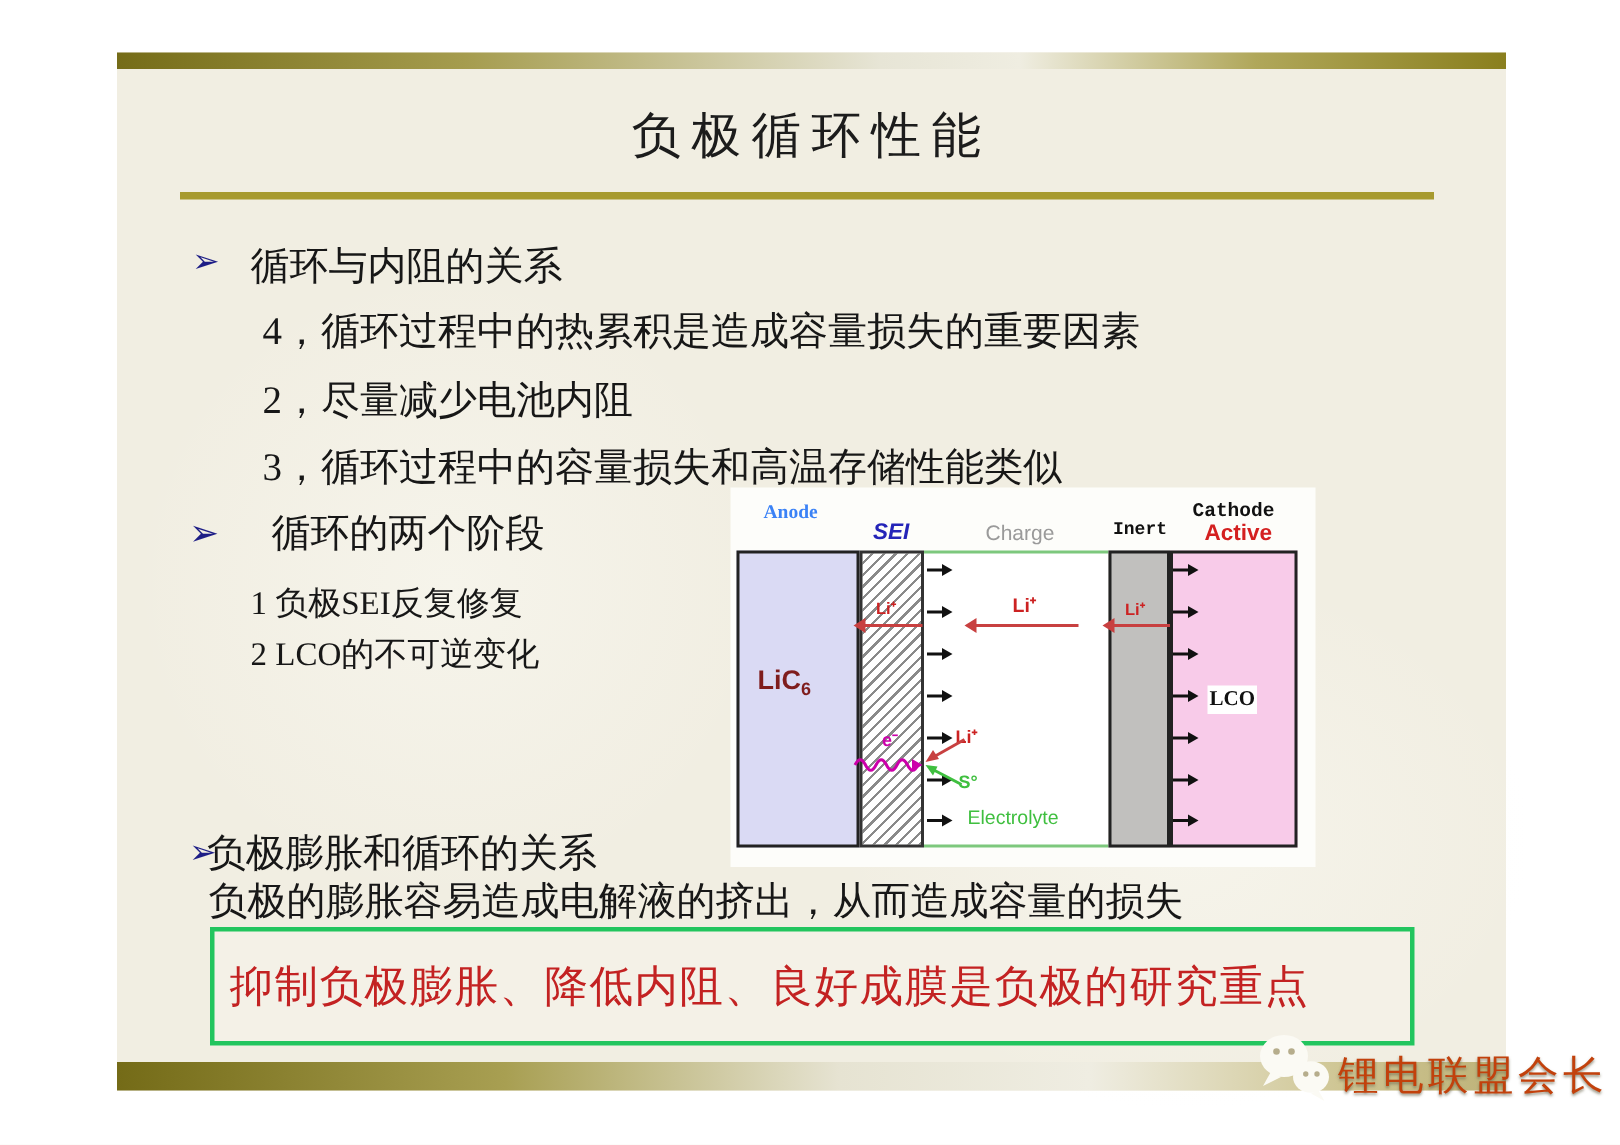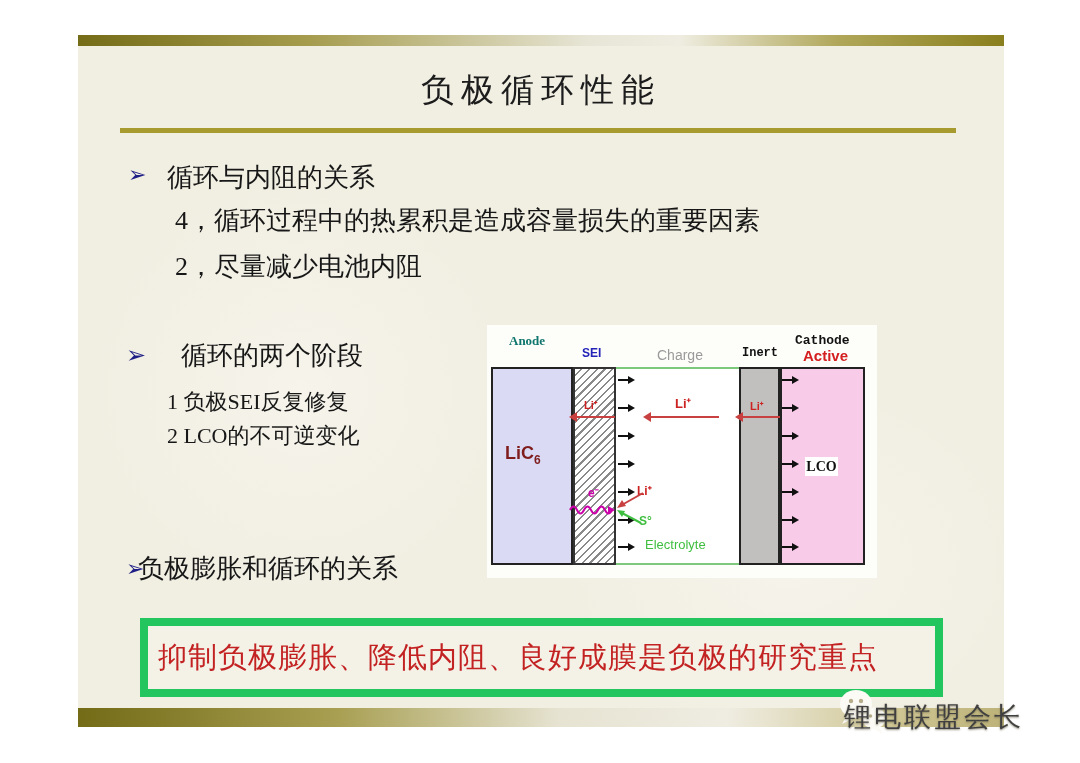--- a/index.html
+++ b/index.html
@@ -14,21 +14,21 @@
   .title{position:absolute;left:78px;top:68px;width:926px;text-align:center;font-size:33px;
          color:#1c1c1c;letter-spacing:7px;}
   .title-rule{position:absolute;left:120px;top:128px;width:836px;height:5px;background:#a79a2f;}
   .blt{position:absolute;color:#1d1d86;font-family:"DejaVu Sans",sans-serif;}
   .txt{position:absolute;color:#171717;white-space:nowrap;}
   .h{font-size:26px;}
   .i{font-size:26px;}
   .si{font-size:22px;}
   
   .hl-box{position:absolute;left:140px;top:618px;width:803px;height:79px;background:#f4f1e7;
-          border:8px solid #22c55e;box-sizing:border-box;display:flex;align-items:center;}
+          border:3px solid #22c55e;box-sizing:border-box;display:flex;align-items:center;}
   .hl-text{color:#c32222;font-size:29px;letter-spacing:1px;padding-left:10px;white-space:nowrap;}
   
   .figure{position:absolute;left:487px;top:325px;width:390px;height:253px;background:#fdfdfa;
           font-family:"Liberation Sans",sans-serif;}
   .fl{position:absolute;white-space:nowrap;}
   .fbox{position:absolute;top:42px;height:198px;box-sizing:border-box;}
   .box-anode{left:4px;width:82px;background:#dadaf4;border:2px solid #222;}
   .box-sei{left:86px;width:43px;border:2px solid #333;
            background:repeating-linear-gradient(135deg,#ffffff 0 4px,#8a8a8a 4px 5.5px);}
   .box-elec{left:129px;width:123px;background:#ffffff;border-top:2px solid #7dc87d;border-bottom:2px solid #7dc87d;}
@@ -42,21 +42,21 @@
   .b-arrow{position:absolute;width:11px;height:2px;background:#111;}
   .b-arrow::after{content:"";position:absolute;right:-6px;top:-3px;border-left:7px solid #111;
                   border-top:4px solid transparent;border-bottom:4px solid transparent;}
   
   .red-arrow{position:absolute;height:2px;background:#c84040;}
   .red-arrow::before{content:"";position:absolute;left:-6px;top:-4px;border-right:8px solid #c84040;
                      border-top:5px solid transparent;border-bottom:5px solid transparent;}
   .li{color:#cc2222;font-weight:bold;font-size:11px;}
   .li-big{font-size:13px;}
   
-  .wm-text{position:absolute;left:844px;top:699px;font-size:27px;letter-spacing:3px;color:#404040;
+  .wm-text{position:absolute;left:892px;top:699px;font-size:27px;letter-spacing:3px;color:#c2410c;
            text-shadow:0 1px 2px rgba(110,104,80,.75);white-space:nowrap;}
   .wm-icon{position:absolute;left:836px;top:687px;}
 </style>
 </head>
 <body>
 
 <div class="canvas">
   <div class="slide-bg"></div>
   <div class="tex" style="left:90px;top:180px;width:420px;height:420px;"></div>
   <div class="tex" style="left:560px;top:380px;width:460px;height:360px;"></div>
@@ -64,29 +64,30 @@
   <div class="bar bar-top"></div>
   <div class="bar bar-bottom"></div>
 
   <div class="title">负极循环性能</div>
   <div class="title-rule"></div>
 
   <div class="blt" style="left:128px;top:162px;font-size:22px;">➢</div>
   <div class="txt h" style="left:167px;top:160px;">循环与内阻的关系</div>
   <div class="txt i" style="left:175px;top:203px;">4，循环过程中的热累积是造成容量损失的重要因素</div>
   <div class="txt i" style="left:175px;top:249px;">2，尽量减少电池内阻</div>
+  <div class="txt i" style="left:175px;top:294px;">3，循环过程中的容量损失和高温存储性能类似</div>
 
   <div class="blt" style="left:126px;top:341px;font-size:24px;">➢</div>
   <div class="txt h" style="left:181px;top:338px;">循环的两个阶段</div>
   <div class="txt si" style="left:167px;top:387px;">1 负极SEI反复修复</div>
   <div class="txt si" style="left:167px;top:421px;">2 LCO的不可逆变化</div>
 
   <div class="figure">
-    <div class="fl" style="left:22px;top:8px;font-family:'Liberation Serif',serif;font-weight:bold;font-size:13px;color:#0f766e;">Anode</div>
-    <div class="fl" style="left:95px;top:21px;font-weight:bold;font-size:12px;color:#2424b8;">SEI</div>
+    <div class="fl" style="left:22px;top:8px;font-family:'Liberation Serif',serif;font-weight:bold;font-size:13px;color:#3b82f6;">Anode</div>
+    <div class="fl" style="left:95px;top:21px;font-weight:bold;font-size:15px;color:#2424b8;font-style:italic;">SEI</div>
     <div class="fl" style="left:170px;top:22px;font-size:14px;color:#9a9a9a;">Charge</div>
     <div class="fl" style="left:255px;top:21px;font-weight:bold;font-size:12px;color:#111;font-family:Liberation Mono, monospace;">Inert</div>
     <div class="fl" style="left:308px;top:8px;font-family:Liberation Mono, monospace;font-weight:bold;font-size:13px;color:#111;">Cathode</div>
     <div class="fl" style="left:316px;top:22px;font-weight:bold;font-size:15px;color:#d42020;">Active</div>
 
     <div class="fbox box-anode"></div>
     <div class="fbox box-sei"></div>
     <div class="fbox box-elec"></div>
     <div class="fbox box-inert"></div>
     <div class="fbox box-cathode"></div>
@@ -126,20 +127,21 @@
       <polygon points="48,30 41,26 41,34" fill="#cc00aa"></polygon>
       <line x1="76" y1="13" x2="53" y2="26" stroke="#c84040" stroke-width="2"></line>
       <polygon points="50,28 59,26 55,20" fill="#c84040"></polygon>
       <line x1="74" y1="43" x2="53" y2="32" stroke="#3fbf3f" stroke-width="2"></line>
       <polygon points="50,30 58,31 55,37" fill="#3fbf3f"></polygon>
     </svg>
   </div>
 
   <div class="blt" style="left:126px;top:556px;font-size:22px;">➢</div>
   <div class="txt h" style="left:138px;top:551px;">负极膨胀和循环的关系</div>
+  <div class="txt i" style="left:139px;top:583px;">负极的膨胀容易造成电解液的挤出，从而造成容量的损失</div>
 
   <div class="hl-box">
     <div class="hl-text">抑制负极膨胀、降低内阻、良好成膜是负极的研究重点</div>
   </div>
 
   <div class="wm-icon">
     <svg width="52" height="50" viewBox="0 0 52 50">
       <ellipse cx="20" cy="17" rx="16" ry="14" fill="#fbfaf4"></ellipse>
       <path d="M11 28 L6 37 L18 31 Z" fill="#fbfaf4"></path>
       <ellipse cx="38" cy="31" rx="12" ry="10.5" fill="#fbfaf4"></ellipse>

